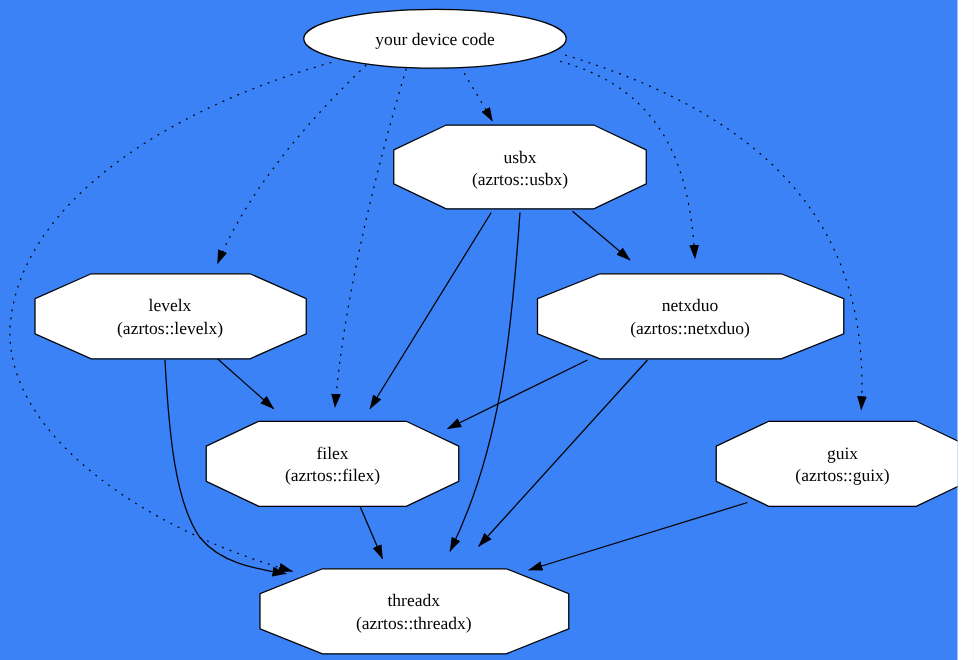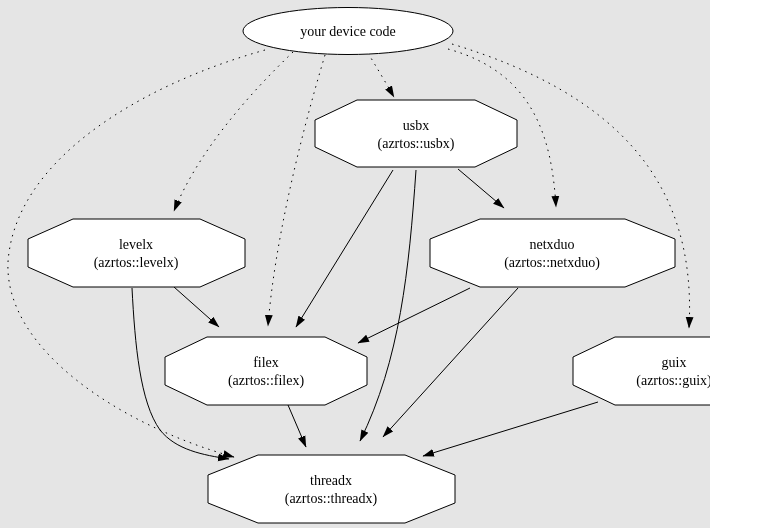--- a/index.html
+++ b/index.html
@@ -2,23 +2,23 @@
 <html><head>
 <meta charset="utf-8">
 <style>
   html, body {
     margin: 0;
     padding: 0;
     background: #ffffff;
   }
   #canvas {
     position: relative;
-    width: 710px;
+    width: 766px;
     height: 528px;
-    background: #e5e5e5;
+    background: #3b82f6;
     overflow: hidden;
   }
   svg {
     display: block;
   }
   .node-shape {
     fill: #ffffff;
     stroke: #000000;
     stroke-width: 1;
   }

